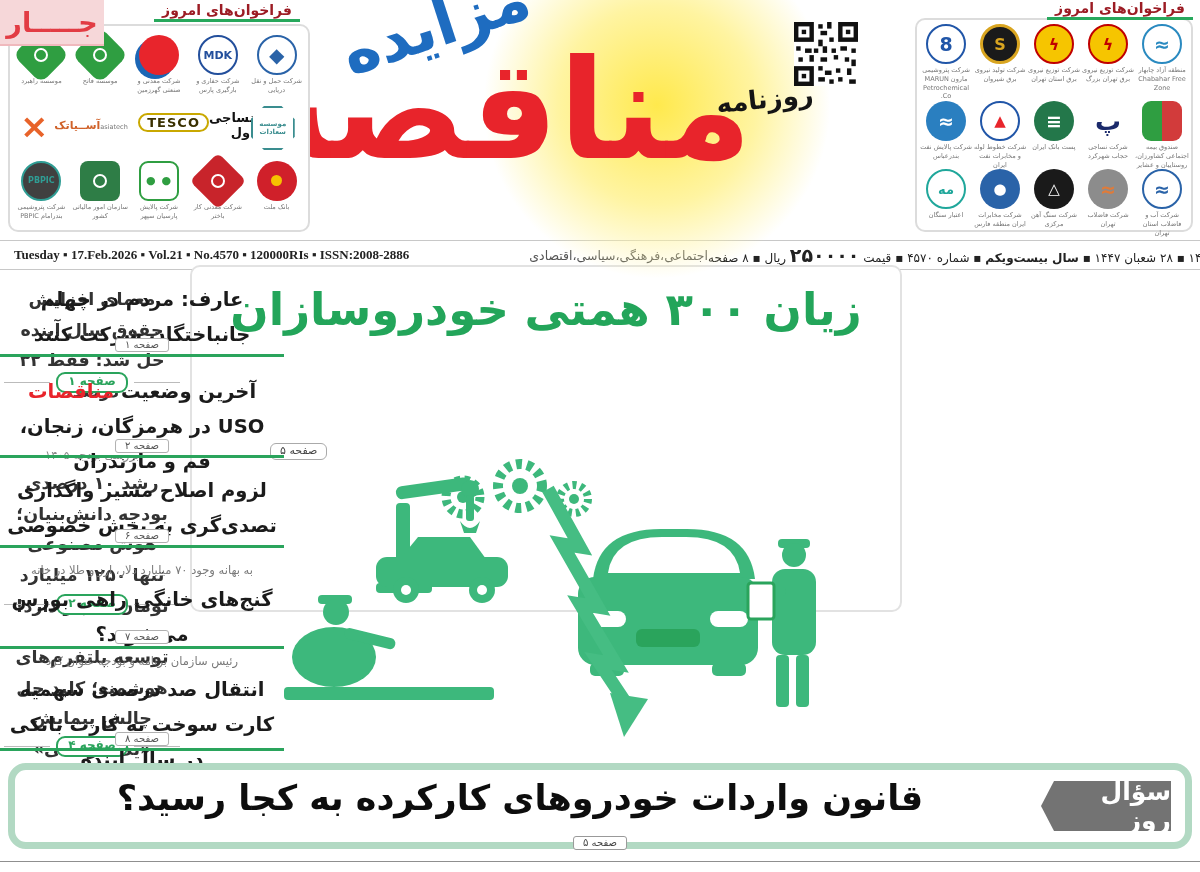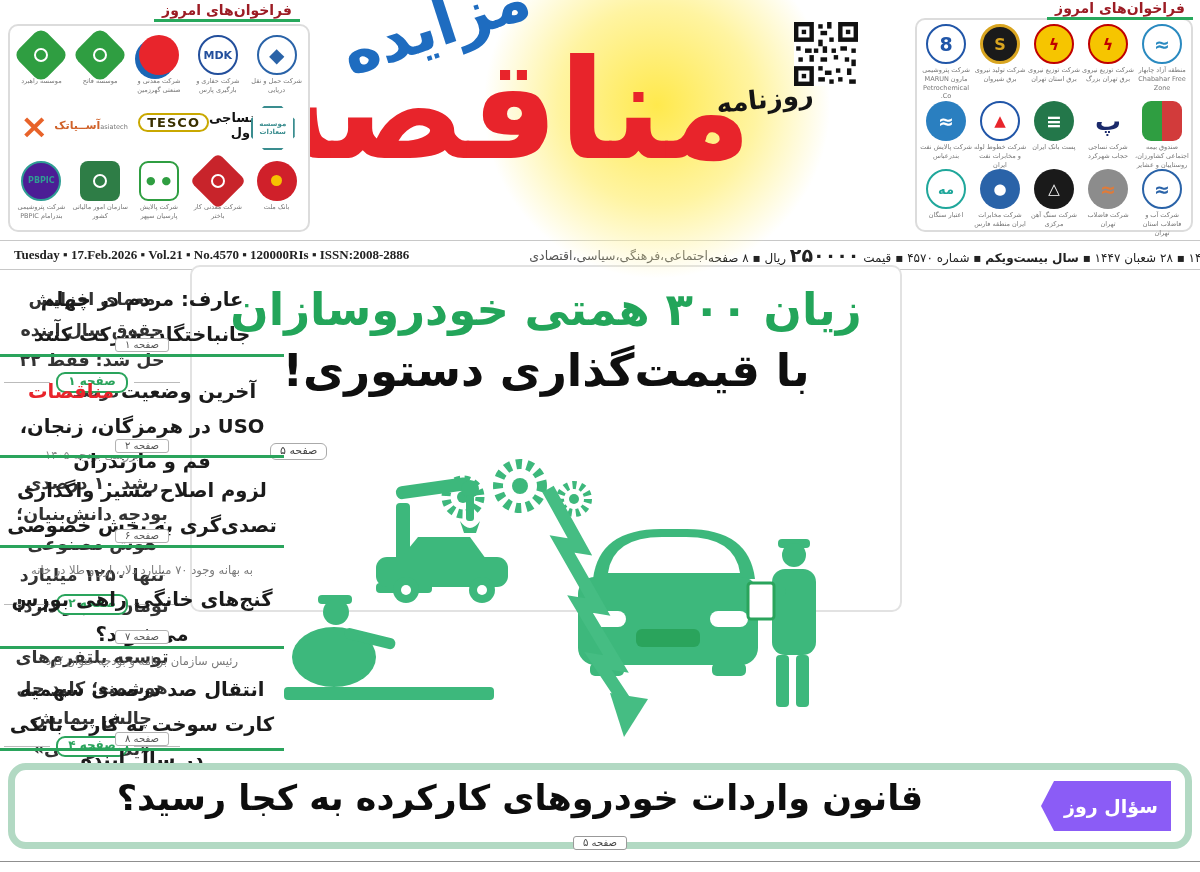--- a/index.html
+++ b/index.html
@@ -29,21 +29,21 @@
   .m-compass { background:#fff; border:2.5px solid #2a63a8; color:#2a63a8; font-size:20px; }
   .m-asia { background:transparent; color:#e8632a; font-size:34px; width:34px; }
   .asia-fa { font-size:11px; font-weight:bold; color:#d0622a; direction:rtl; }
   .tesco-block { display:flex; flex-direction:row; align-items:center; width:96px; }
   .tesco-t { font-size:13px; font-weight:bold; letter-spacing:1px; color:#3a3000; border:2px solid #c9a800; border-radius:10px; padding:0 7px; }
   .hamrah-t { font-size:13px; font-weight:bold; color:#111; margin-top:4px; direction:rtl; }
   .mci-t { font-size:11px; font-weight:bold; color:#111; }
   .m-saadat { background:#fff; border:2px solid #3a8d8f; color:#3a8d8f; font-size:7px;
               clip-path:polygon(30% 0,70% 0,100% 30%,100% 70%,70% 100%,30% 100%,0 70%,0 30%);
               border-radius:0; width:44px; height:44px; text-align:center; direction:rtl; }
-  .m-pbpic { background:#4c1d95; border:2.5px solid #2f9d94; color:#2f9d94; font-size:8px; }
+  .m-pbpic { background:#404040; border:2.5px solid #2f9d94; color:#2f9d94; font-size:8px; }
   .m-tax { background:#2e7d46; border-radius:8px; }
   .m-parsian { background:#fff; border:2.5px solid #2f9e41; border-radius:9px; color:#2f9e41; font-size:11px; letter-spacing:1px; }
   .m-diamond { background:#c8242b; border-radius:6px; transform:rotate(45deg); }
   .m-diamond .iring { transform:rotate(-45deg); }
   .m-mellat { background:#d0202a; }
   .dot-y { width:11px; height:11px; background:#f6c200; border-radius:50%; display:block; }
   .m-marun { background:#fff; border:2.5px solid #2156a8; color:#2156a8; font-size:19px; }
   .m-shirvan { background:#1a1a1a; border:3px solid #d9a520; color:#d9a520; }
   .m-elec { background:#f6c500; border:2.5px solid #c00000; color:#c00000; }
   .m-chabahar { background:#fff; border:2.5px solid #2a8ac0; color:#2a8ac0; font-size:19px; }
@@ -101,34 +101,37 @@
   .r-title .red { color:#e8242b;margin-top:25px; }
   .r-kicker { position:absolute; width:284px; font-size:11.5px; color:#7a7a7a; text-align:center; direction:rtl; }
   .sep { position:absolute; width:284px; height:3px; background:#2aa45c; }
   .sep .tab { position:absolute; left:50%; transform:translateX(-50%); top:-16px; background:#fff;
               border:1px solid #b0b0b0; border-radius:3px; font-size:10px; color:#555; padding:0 9px 1px;
               direction:rtl; white-space:nowrap; }
 
   
   .banner { position:absolute; left:8px; top:763px; width:1184px; height:86px; border:7px solid #b2d9c3;
             border-radius:18px; background:#fff; z-index:3; }
-  .q-tag { position:absolute; right:14px; top:11px; width:130px; height:50px; background:#8b5cf6; color:#fff;
-           font-size:19px; font-weight:bold; display:flex; align-items:center; justify-content:center;
+  .q-tag { position:absolute; right:14px; top:11px; width:130px; height:50px; background:#737373; color:#fff;
+           font-size:25px; font-weight:bold; display:flex; align-items:center; justify-content:center;
            clip-path:polygon(0 50%,10% 0,100% 0,100% 100%,10% 100%); padding-left:10px; direction:rtl; }
   .q-text { position:absolute; left:0; top:8px; width:1010px; text-align:center; font-size:35px; font-weight:bold;
             color:#0d0d0d; direction:rtl; }
   .q-chip { position:absolute; left:50%; transform:translateX(-50%); bottom:-8px; background:#fff;
             border:1px solid #999; border-radius:3px; font-size:10px; color:#444; padding:0 9px 1px; direction:rtl; }
   .bottom-rule { position:absolute; left:0; top:861px; width:1200px; height:1px; background:#8f8f8f; }
 </style>
 </head>
 <body>
 
 <div id="page">
 
+  <div class="corner">
+    <span>جـــــار</span>
+  </div>
 
   <div class="masthead">
     <div class="glow"></div>
     <div class="title-red">مناقصه</div>
     <div class="title-blue">مزایده</div>
     <div class="ruzname">روزنامه</div>
     <svg class="qr" viewBox="0 0 29 29">
       <rect x="0" y="0" width="29" height="29" fill="#fff"></rect>
       <g fill="#111">
         <rect x="0" y="0" width="9" height="9"></rect>
@@ -351,21 +354,20 @@
 
   <div class="l-title" style="top:642px;">توسعه پلتفرم‌های هوشمند؛ کلید حل چالش پیمایش «یک‌سرخالی» رانندگان کامیون</div>
   <div class="badge-row" style="top:736px;">
     <i></i>
       <span class="gbadge">صفحه ۴</span>
       <i></i>
   </div>
 
   <div class="main-box">
     <div class="h-green">زیان ۳۰۰ همتی خودروسازان</div>
-    <div class="h-black">با قیمت‌گذاری دستوری!</div>
     <span class="page-chip">صفحه ۵</span>
 
     <svg class="illo" width="600" height="280" viewBox="0 0 600 280">
 
       <g stroke="#3db87c" fill="none">
         <circle cx="215" cy="38" r="17" stroke-width="9" stroke-dasharray="5 4"></circle>
         <circle cx="272" cy="27" r="22" stroke-width="10" stroke-dasharray="6 5"></circle>
         <circle cx="326" cy="40" r="14" stroke-width="8" stroke-dasharray="4 4"></circle>
       </g>
       <circle cx="215" cy="38" r="6" fill="#3db87c"></circle>

